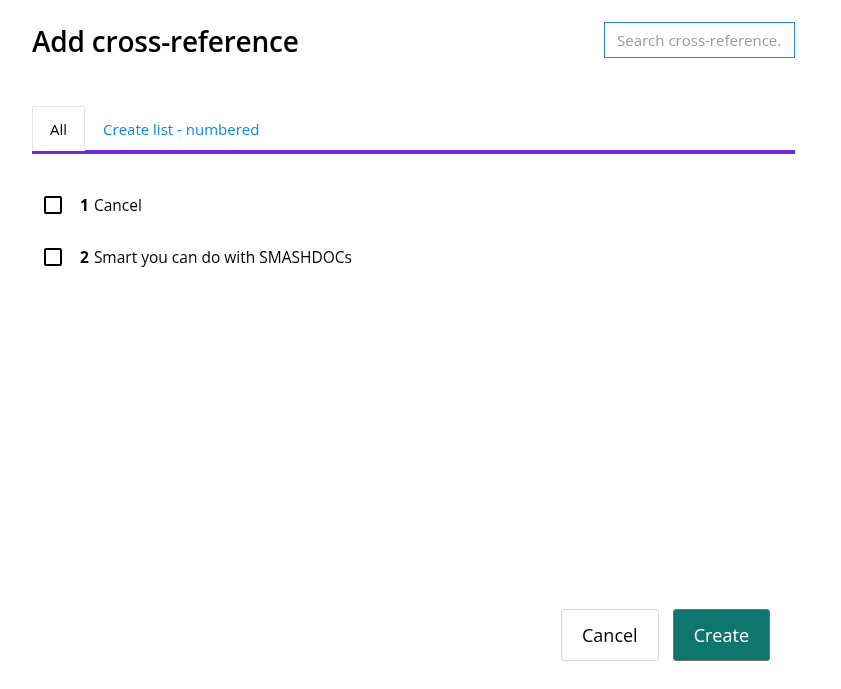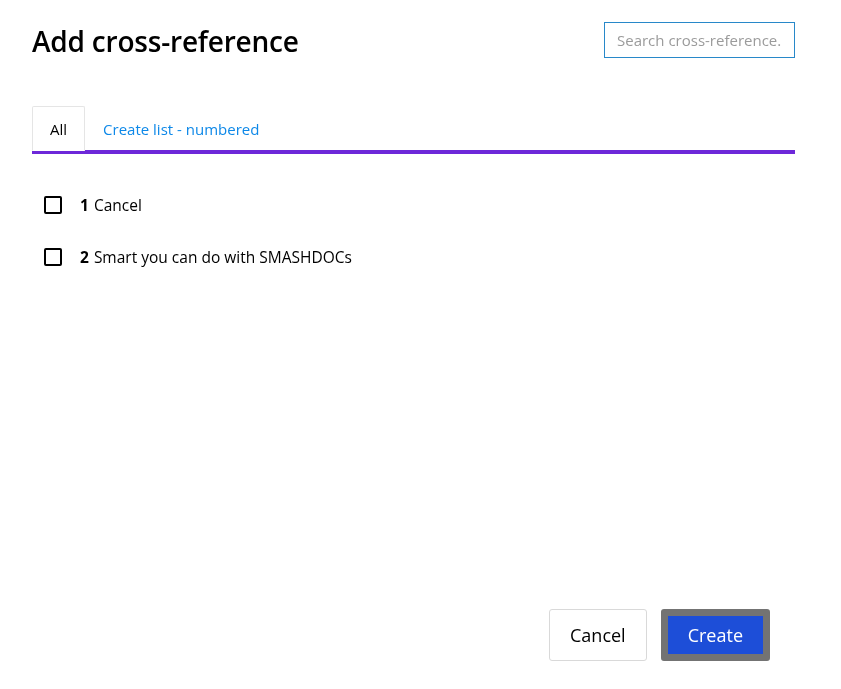--- a/index.html
+++ b/index.html
@@ -107,22 +107,22 @@
       display: inline-flex;
       align-items: center;
       justify-content: center;
     }
     .btn-cancel {
       background: #fff;
       border: 1px solid #d9d9d9;
       color: #000;
     }
     .btn-create {
-      background: #1d4ed8;
-      border: 7px solid #737373;
+      background: #0f766e;
+      border: 1px solid #737373;
       color: #fff;
     }
   </style>
 </head>
 <body>
 
 <div class="container">
 
   <div class="header-row">
     <h1 class="title">Add cross-reference</h1>

